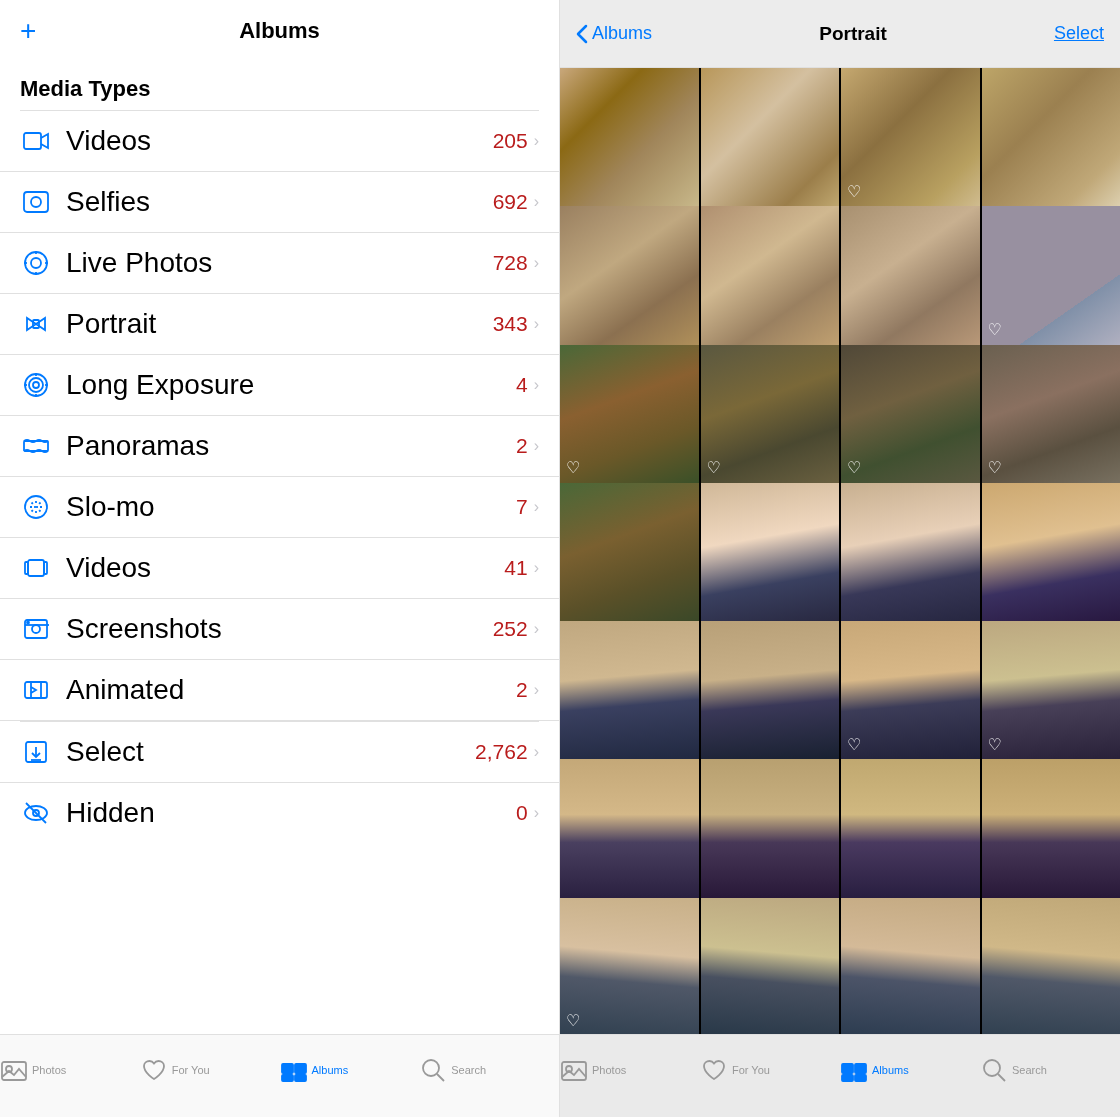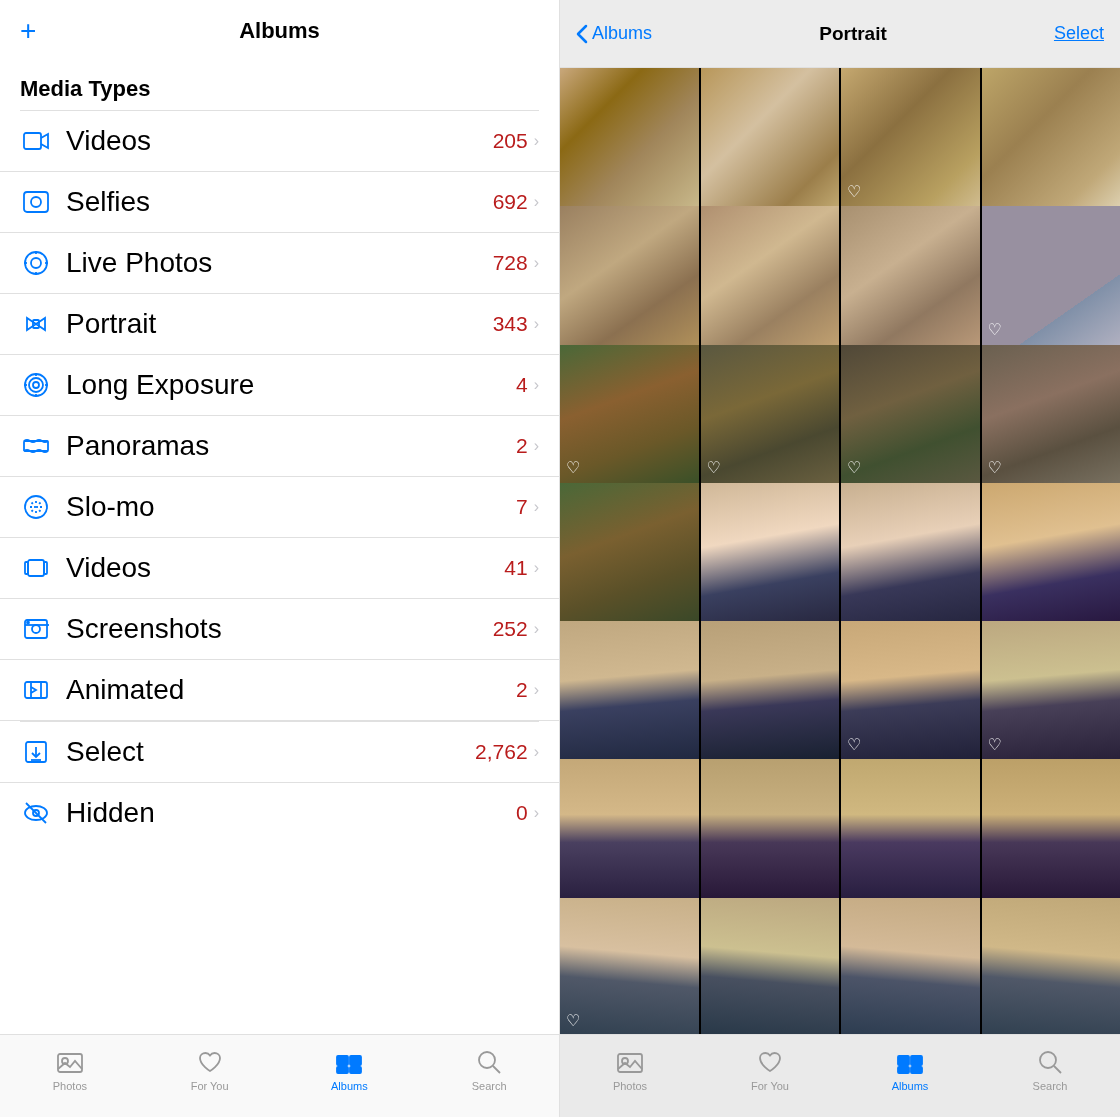--- a/index.html
+++ b/index.html
@@ -117,21 +117,21 @@
       background: rgba(249,249,249,0.94);
       border-top: 1px solid #e0e0e0;
       display: flex;
       align-items: center;
       justify-content: space-around;
       padding-bottom: 12px;
     }
 
     .tab-item {
       display: flex;
-      flex-direction: column;
+      flex-direction: row;
       align-items: center;
       gap: 4px;
       cursor: pointer;
       flex: 1;
     }
 
     .tab-icon {
       width: 28px;
       height: 28px;
       display: flex;

